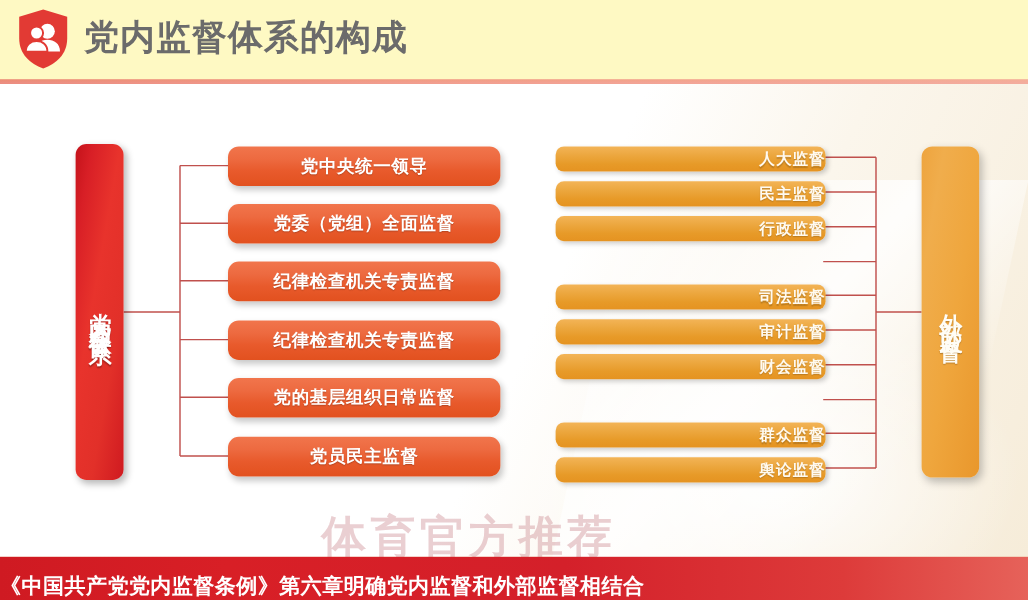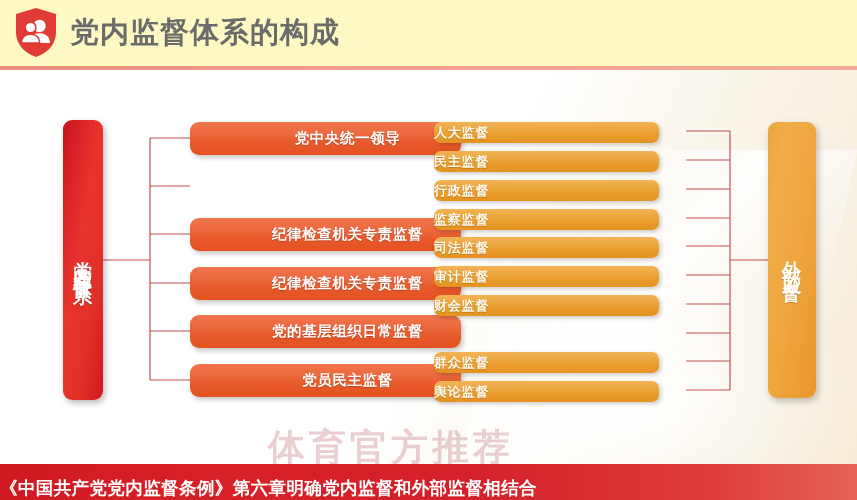--- a/index.html
+++ b/index.html
@@ -66,27 +66,26 @@
     line-height:1;text-shadow:0 1px 1px rgba(0,0,0,.22);
   }
 
   .pill-left{
     position:absolute;left:190px;width:227px;height:33px;border-radius:9px;
     background:linear-gradient(180deg,#f1754c 0%,#ed6a40 32%,#e85a2c 62%,#e2511f 100%);
     box-shadow:2px 3px 5px rgba(0,0,0,.22);
     display:flex;align-items:center;justify-content:center;
     color:#fff;font-size:14.5px;font-weight:bold;letter-spacing:.6px;
     text-shadow:0 1px 1px rgba(0,0,0,.22);
-    padding-left:44px;
   }
   .pill-right{
-    position:absolute;left:434px;width:225px;height:21px;border-radius:7px;
+    position:absolute;left:463px;width:225px;height:21px;border-radius:7px;
     background:linear-gradient(180deg,#f3b457 0%,#eca73f 35%,#e79a28 70%,#e59321 100%);
     box-shadow:2px 2px 4px rgba(0,0,0,.20);
-    display:flex;align-items:center;justify-content:flex-start;
+    display:flex;align-items:center;justify-content:flex-end;
     color:#fffaf0;font-size:13px;font-weight:bold;letter-spacing:.8px;
     text-shadow:0 1px 1px rgba(0,0,0,.20);
   }
 
   
   .watermark{
     position:absolute;left:268px;top:423px;width:330px;
     font-size:37px;font-weight:bold;letter-spacing:4px;
     color:rgba(190,110,118,.33);white-space:nowrap;font-family:Liberation Mono, monospace;
   }
@@ -148,20 +147,23 @@
     </g>
   </svg>
 
   <div class="trunk-left">
     <span class="vtext">党内监督体系</span>
   </div>
 
   <div class="pill-left" style="top:122px">
       <span>党中央统一领导</span>
     </div>
+  <div class="pill-left" style="top:170px">
+      <span>党委（党组）全面监督</span>
+    </div>
   <div class="pill-left" style="top:218px">
       <span>纪律检查机关专责监督</span>
     </div>
   <div class="pill-left" style="top:267px">
       <span>纪律检查机关专责监督</span>
     </div>
   <div class="pill-left" style="top:315px">
       <span>党的基层组织日常监督</span>
     </div>
   <div class="pill-left" style="top:364px">
@@ -170,23 +172,20 @@
 
   <div class="pill-right" style="top:122px">
       <span>人大监督</span>
     </div>
   <div class="pill-right" style="top:180px">
       <span>行政监督</span>
     </div>
   <div class="pill-right" style="top:151px">
       <span>民主监督</span>
     </div>
-  <div class="pill-right" style="top:209px">
-      <span>监察监督</span>
-    </div>
   <div class="pill-right" style="top:237px">
       <span>司法监督</span>
     </div>
   <div class="pill-right" style="top:266px">
       <span>审计监督</span>
     </div>
   <div class="pill-right" style="top:295px">
       <span>财会监督</span>
     </div>
   <div class="pill-right" style="top:352px">

